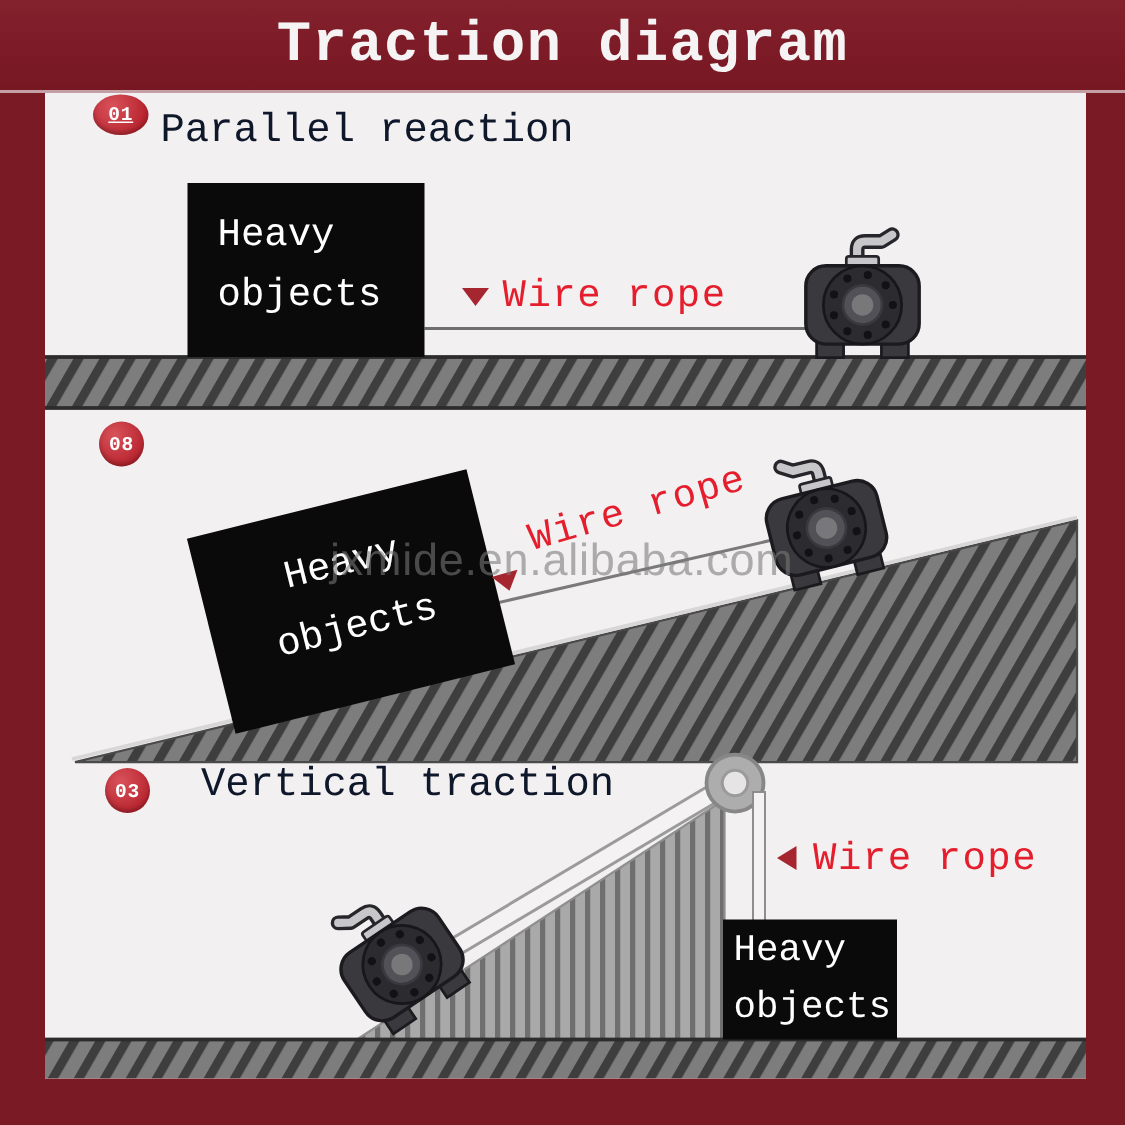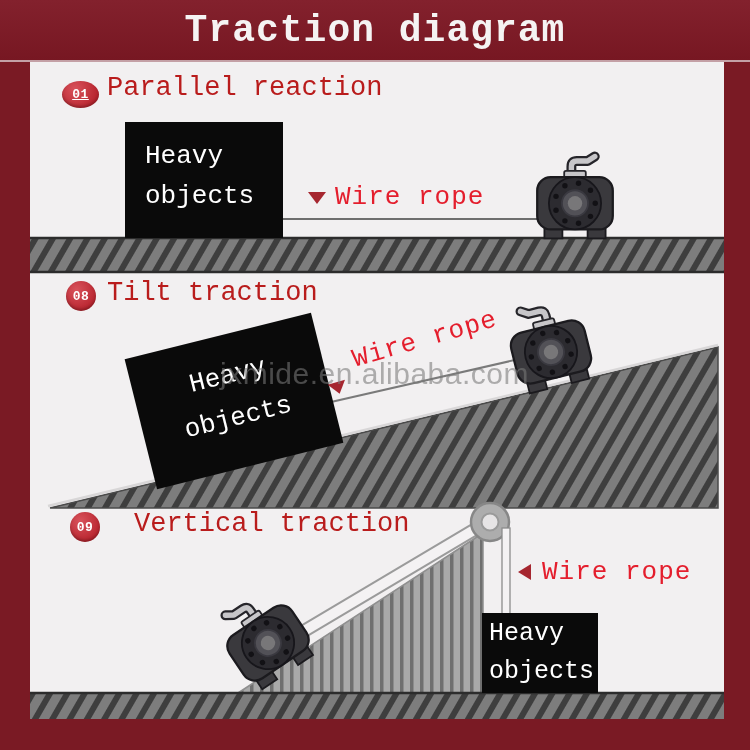--- a/index.html
+++ b/index.html
@@ -22,21 +22,21 @@
     background:#f2f0f1;overflow:hidden;
   }
   .gfx{position:absolute;left:0;top:0;z-index:1;}
   .overlay{position:absolute;z-index:2;}
   .badge{
     background:radial-gradient(circle at 35% 30%, #d8525b, #b8242e 75%);
     color:#fff;font-weight:700;font-size:13px;
     border-radius:50%;display:flex;align-items:center;justify-content:center;
     letter-spacing:.5px;box-shadow:inset 0 -2px 3px rgba(0,0,0,.25);
   }
-  .heading{color:#b91c1c;font-size:27px;white-space:nowrap;}
+  .heading{color:#0f172a;font-size:27px;white-space:nowrap;}
   .blackbox{
     background:#0a0a0a;color:#fff;font-size:26px;line-height:40px;
   }
   .ropelabel{color:#e41e2d;font-size:26px;white-space:nowrap;letter-spacing:1px;}
   .tri-down{width:0;height:0;border-left:9px solid transparent;
     border-right:9px solid transparent;border-top:12px solid #a6262f;}
   .tri-left{width:0;height:0;border-top:8px solid transparent;
     border-bottom:8px solid transparent;border-right:13px solid #a6262f;}
   .watermark{
     font-family:"Liberation Sans", sans-serif;
@@ -98,40 +98,39 @@
       <polygon points="208,631 453,471 453,631" fill="url(#vstripes)" stroke="#8f8f8f" stroke-width="1.5"></polygon>
       <rect x="-3" y="631" width="700" height="28" fill="url(#hatch)" stroke="#2c2c2c" stroke-width="2.5"></rect>
       <line x1="242" y1="588" x2="459" y2="459" stroke="#9b9b9b" stroke-width="14" stroke-linecap="round"></line>
       <line x1="242" y1="588" x2="459" y2="459" stroke="#f4f2f3" stroke-width="10" stroke-linecap="round"></line>
       <circle cx="460" cy="460" r="19" fill="#adadad" stroke="#878787" stroke-width="2.5"></circle>
       <circle cx="460" cy="460" r="8.5" fill="#e6e4e5" stroke="#9a9a9a" stroke-width="2"></circle>
       <rect x="472" y="466" width="8" height="87" fill="#f4f2f3" stroke="#8c8c8c" stroke-width="1.3"></rect>
       <use href="#winch" transform="translate(238,581) rotate(-34) scale(0.9) scale(-1,1) translate(-50,-53)"></use>
     </svg>
 
-    <div class="overlay badge" style="left:32px;top:19px;width:37px;height:27px;text-decoration:underline;">01</div>
+    <div class="overlay badge" style="left:32px;top:1px;width:37px;height:27px;text-decoration:underline;">01</div>
     <div class="overlay heading" style="left:77px;top:11px;">Parallel reaction</div>
     <div class="overlay blackbox" style="left:95px;top:60px;width:158px;height:116px;padding-top:14px;box-sizing:border-box;">
       <div style="padding-left:20px;">Heavy</div>
       <div style="padding-left:20px;">objects</div>
     </div>
     <div class="overlay tri-down" style="left:278px;top:130px;"></div>
     <div class="overlay ropelabel" style="left:305px;top:120px;">Wire rope</div>
 
     <div class="overlay badge" style="left:36px;top:219px;width:30px;height:30px;">08</div>
-    <div class="overlay heading" style="left:77px;top:216px;">Tilt traction</div>
     <div class="overlay blackbox" style="left:108px;top:272px;width:192px;height:134px;padding-top:20px;box-sizing:border-box;transform:rotate(-14deg);text-align:center;line-height:43px;">
       <div>Heavy</div>
       <div>objects</div>
     </div>
     <div class="overlay tri-down" style="left:299px;top:320px;transform:rotate(-16deg);"></div>
     <div class="overlay ropelabel" style="left:323px;top:283px;transform:rotate(-16deg);transform-origin:left center;">Wire rope</div>
     <div class="overlay watermark" style="left:190px;top:295px;">jxmide.en.alibaba.com</div>
 
-    <div class="overlay badge" style="left:40px;top:450px;width:30px;height:30px;">09</div>
+    <div class="overlay badge" style="left:40px;top:450px;width:30px;height:30px;">03</div>
     <div class="overlay heading" style="left:84px;top:447px;margin-left:20px;">Vertical traction</div>
     <div class="overlay tri-left" style="left:488px;top:502px;"></div>
     <div class="overlay ropelabel" style="left:512px;top:495px;">Wire rope</div>
     <div class="overlay blackbox" style="left:452px;top:551px;width:116px;height:80px;padding-top:2px;box-sizing:border-box;line-height:38px;font-size:25px;">
       <div style="padding-left:7px;">Heavy</div>
       <div style="padding-left:7px;">objects</div>
     </div>
 
   </div>
 </div>

